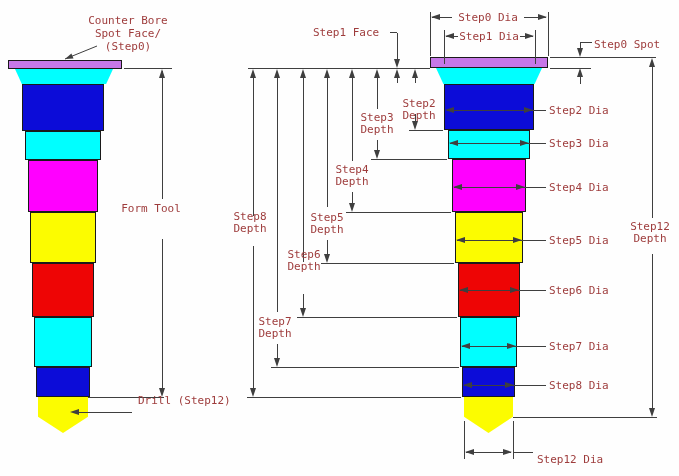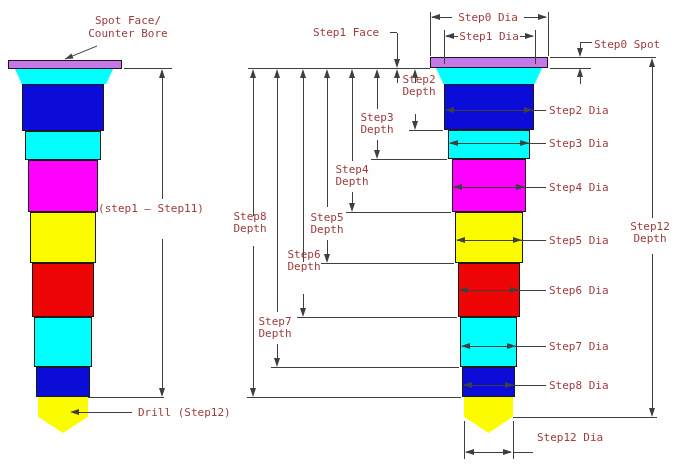--- a/index.html
+++ b/index.html
@@ -180,32 +180,33 @@
     <div class="h" style="left:462px;top:346px;width:84px"></div>
     <div class="al" style="left:461px;top:343px"></div>
     <div class="ar" style="left:507px;top:343px"></div>
     <div class="h" style="left:464px;top:385px;width:82px"></div>
     <div class="al" style="left:463px;top:382px"></div>
     <div class="ar" style="left:505px;top:382px"></div>
   </div>
 
   <div class="grp">
     <div class="lbl ctr" style="left:70px;top:14px;width:116px">
+      <div>Counter Bore</div>
       <div>Spot Face/</div>
-      <div>Counter Bore</div>
+      <div>(Step0)</div>
     </div>
     <div class="lbl ctr" style="left:96px;top:202px;width:110px">
-      <div>(step1 — Step11)</div>
-    </div>
-    <div class="lbl" style="left:138px;top:406px">Drill (Step12)</div>
+      <div>Form Tool</div>
+    </div>
+    <div class="lbl" style="left:138px;top:394px">Drill (Step12)</div>
 
     <div class="lbl" style="left:313px;top:26px">Step1 Face</div>
     <div class="lbl" style="left:594px;top:38px">Step0 Spot</div>
 
-    <div class="lbl lbl2 ctr" style="left:393px;top:74px;width:52px">
+    <div class="lbl lbl2 ctr" style="left:393px;top:98px;width:52px">
       <div>Step2</div>
       <div>Depth</div>
     </div>
     <div class="lbl lbl2 ctr" style="left:351px;top:112px;width:52px">
       <div>Step3</div>
       <div>Depth</div>
     </div>
     <div class="lbl lbl2 ctr" style="left:326px;top:164px;width:52px">
       <div>Step4</div>
       <div>Depth</div>
@@ -233,16 +234,16 @@
 
     <div class="lbl ctr" style="left:450px;top:11px;width:76px">Step0 Dia</div>
     <div class="lbl ctr" style="left:452px;top:30px;width:74px">Step1 Dia</div>
     <div class="lbl" style="left:549px;top:104px">Step2 Dia</div>
     <div class="lbl" style="left:549px;top:137px">Step3 Dia</div>
     <div class="lbl" style="left:549px;top:181px">Step4 Dia</div>
     <div class="lbl" style="left:549px;top:234px">Step5 Dia</div>
     <div class="lbl" style="left:549px;top:284px">Step6 Dia</div>
     <div class="lbl" style="left:549px;top:340px">Step7 Dia</div>
     <div class="lbl" style="left:549px;top:379px">Step8 Dia</div>
-    <div class="lbl" style="left:537px;top:431px">Step12 Dia</div>
+    <div class="lbl" style="left:537px;top:453px">Step12 Dia</div>
   </div>
 
 </div>
 
 </body></html>

